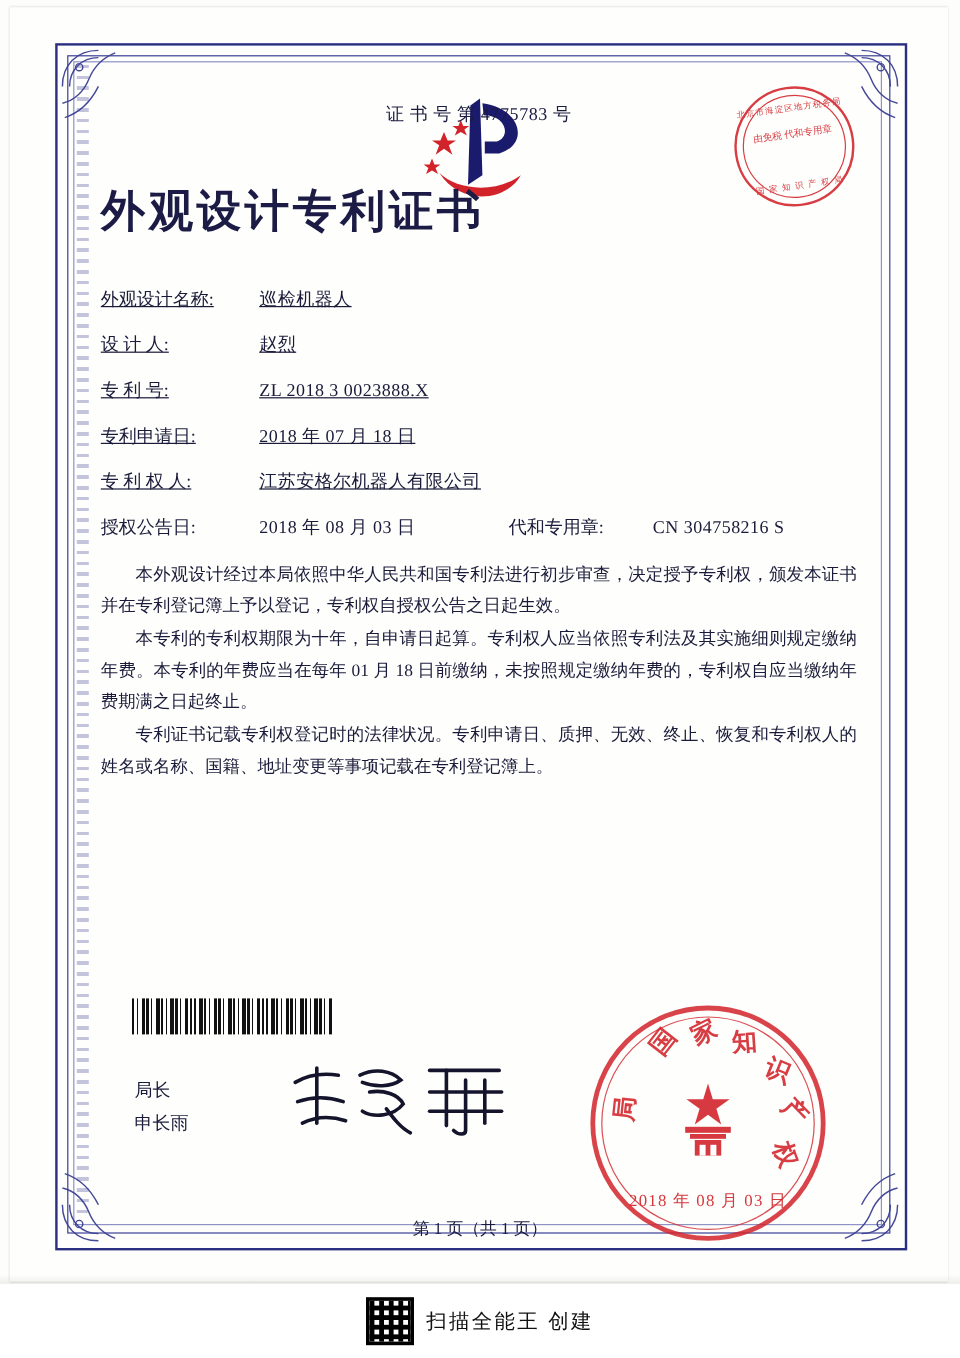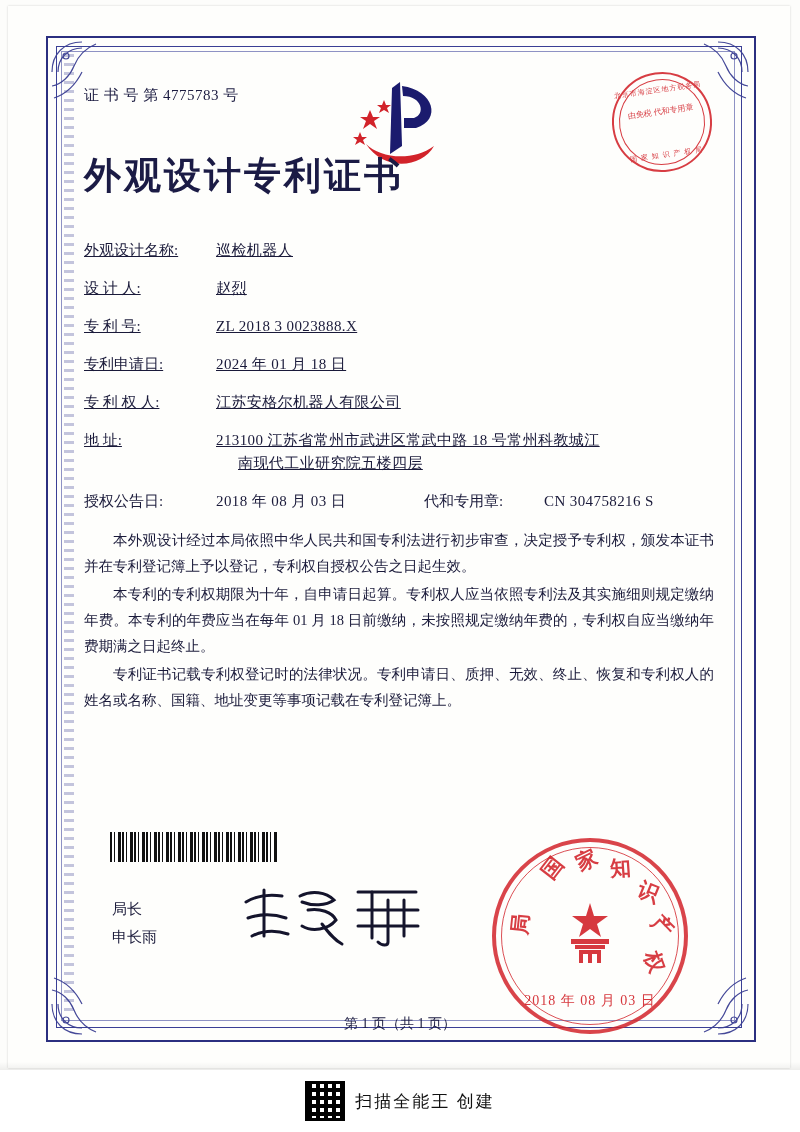--- a/index.html
+++ b/index.html
@@ -80,20 +80,21 @@
     position: absolute;
     left: 84px; top: 66px;
     width: 630px;
   }
 
   .cert-no {
     font-size: 15px;
     letter-spacing: .5px;
     margin-top: 20px;
     color: #1b1b40;
+    text-align: center;
   }
 
   
   .logo-wrap {
     position: absolute;
     left: 330px; top: 80px;
     width: 130px; height: 95px;
   }
   .logo-wrap svg { display:block; }
 
@@ -369,35 +370,28 @@
         <div class="f-value">赵烈</div>
       </div>
 
       <div class="field-row">
         <div class="f-label">专 利 号:</div>
         <div class="f-value">ZL 2018 3 0023888.X</div>
       </div>
 
       <div class="field-row">
         <div class="f-label">专利申请日:</div>
-        <div class="f-value">2024 年 01 月 18 日</div>
+        <div class="f-value">2018 年 07 月 18 日</div>
       </div>
 
       <div class="field-row">
         <div class="f-label">专 利 权 人:</div>
         <div class="f-value">江苏安格尔机器人有限公司</div>
       </div>
 
-      <div class="field-row">
-        <div class="f-label">地 址:</div>
-        <div class="f-value">
-          <span>213100  江苏省常州市武进区常武中路 18 号常州科教城江</span>
-          <span class="wrap2">南现代工业研究院五楼四层</span>
-        </div>
-      </div>
 
       <div class="row-split">
         <div class="left">
           <div class="f-label">授权公告日:</div>
           <div class="f-value">2018 年 08 月 03 日</div>
         </div>
         <div class="right">
           <div class="f-label">代和专用章:</div>
           <div class="f-value">CN 304758216 S</div>
         </div>

